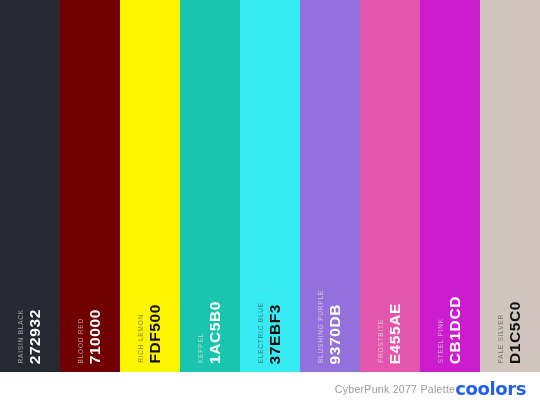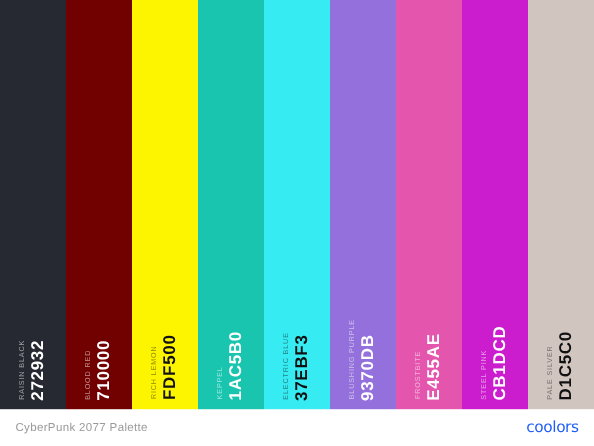--- a/index.html
+++ b/index.html
@@ -83,35 +83,35 @@
   .tone-dark  .swatch-name { color: #000000; opacity: 0.45; }
   .tone-dark  .swatch-hex  { color: #111111; }
 
   
   .footer {
     flex: 1 1 auto;
     height: 33px;
     background: #ffffff;
     display: flex;
     align-items: center;
-    justify-content: space-between;
+    justify-content: flex-end;
     padding: 0 14px;
     box-sizing: border-box;
   }
 
   .footer-title {
     font-size: 10.5px;
     color: #9a9a9a;
     letter-spacing: 0.3px;
     font-weight: 400;
   }
 
   .brand-logo {
-    font-size: 14px;
-    font-weight: 400;
+    font-size: 18px;
+    font-weight: 700;
     letter-spacing: -0.4px;
     color: #1f5ff5;
     font-family: "DejaVu Sans", sans-serif;
   }
 </style>
 </head>
 <body>
 
 <div class="palette-app">
 

